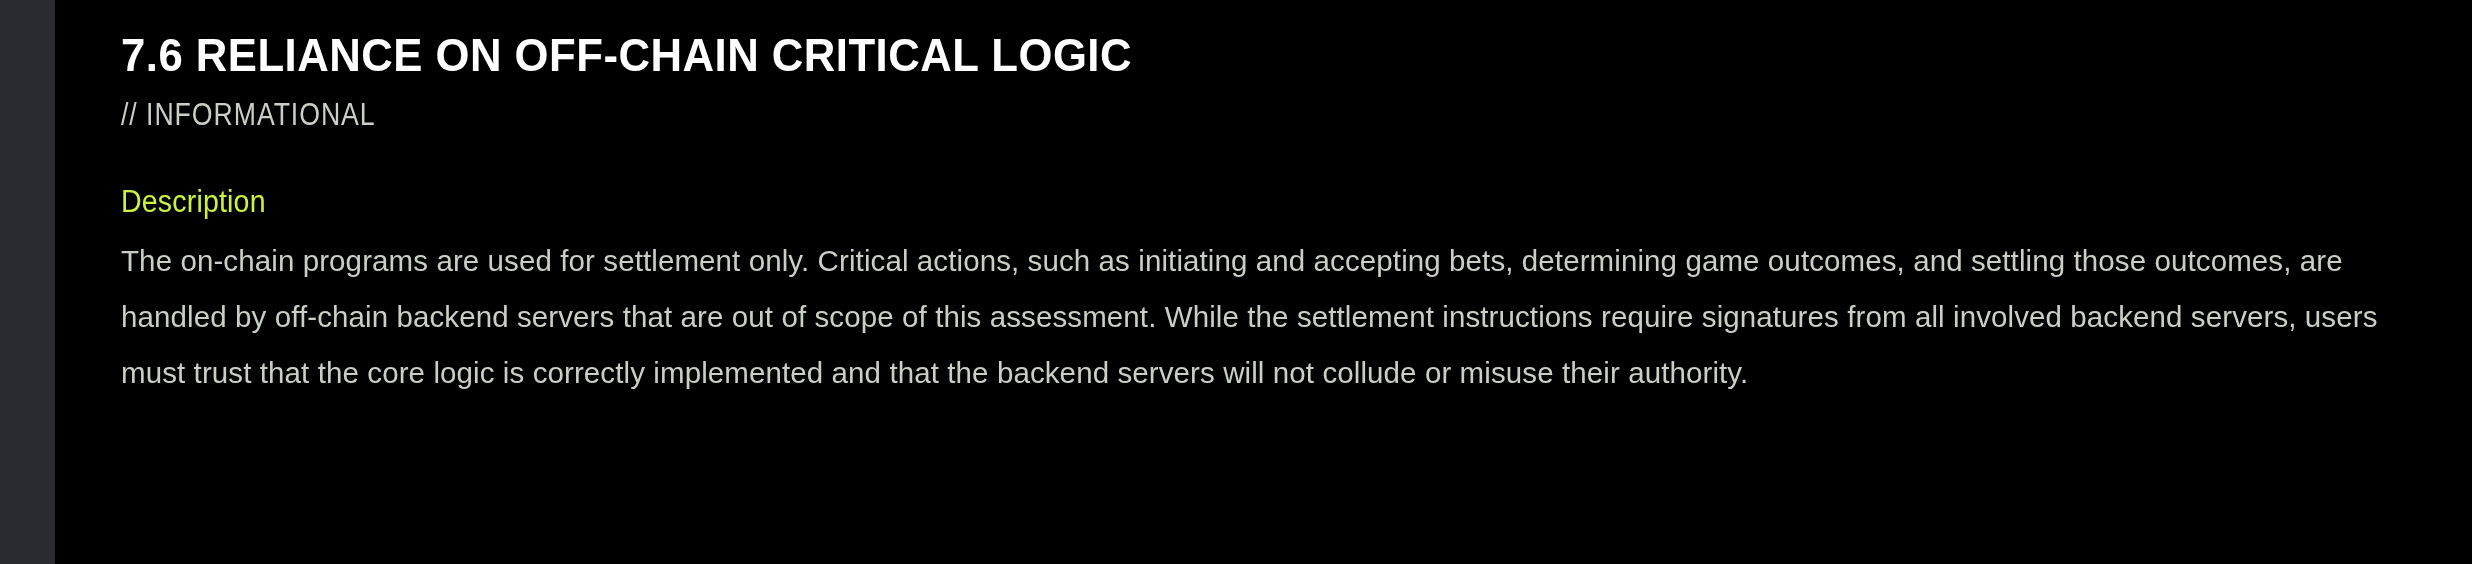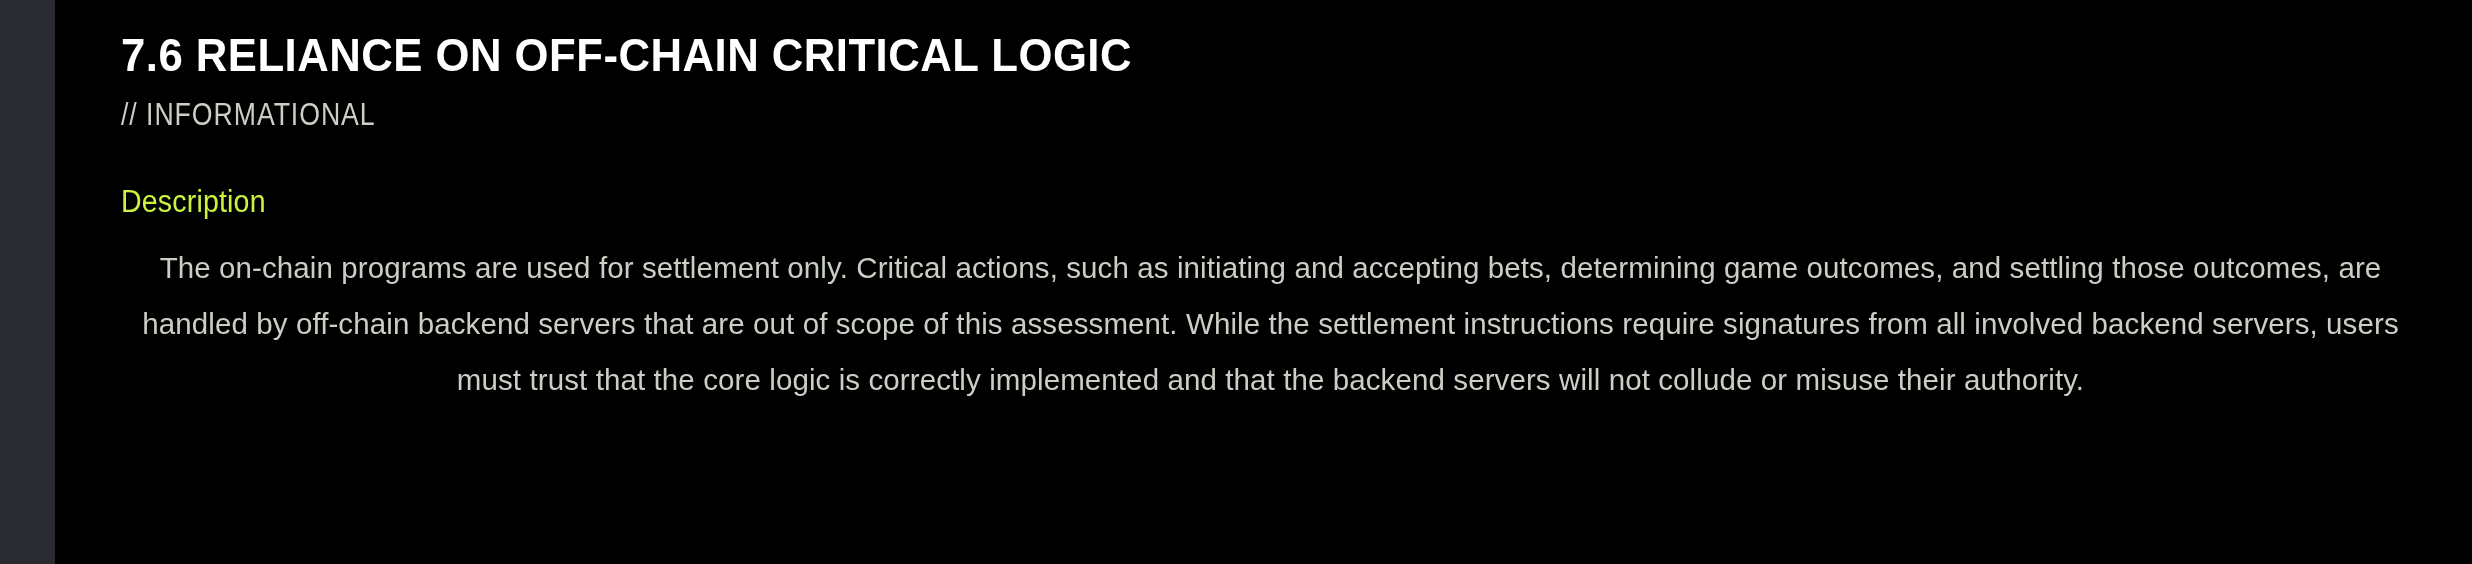--- a/index.html
+++ b/index.html
@@ -84,30 +84,30 @@
     font-size: 31px;
     font-weight: 400;
     line-height: 1.1;
     letter-spacing: 0.2px;
     transform: scaleX(0.92);
     transform-origin: left center;
     white-space: nowrap;
   }
 
   .section-body {
-    margin: 7px;
+    margin: 0;
     padding-top: 14px;
     color: #c9cfc5;
     font-family: "Liberation Sans Narrow", "Liberation Sans", sans-serif;
     font-size: 29.5px;
     font-weight: 400;
     line-height: 56px;
     letter-spacing: 0.1px;
     max-width: 2306px;
-    text-align: center;
+    text-align: left;
   }
 </style>
 </head>
 <body style="background: rgb(0, 0, 0);">
 
 <div id="page" style="background: rgb(0, 0, 0);">
 
   <div class="side-rail" style="background: rgb(42, 42, 49);"></div>
 
   <div class="content">

